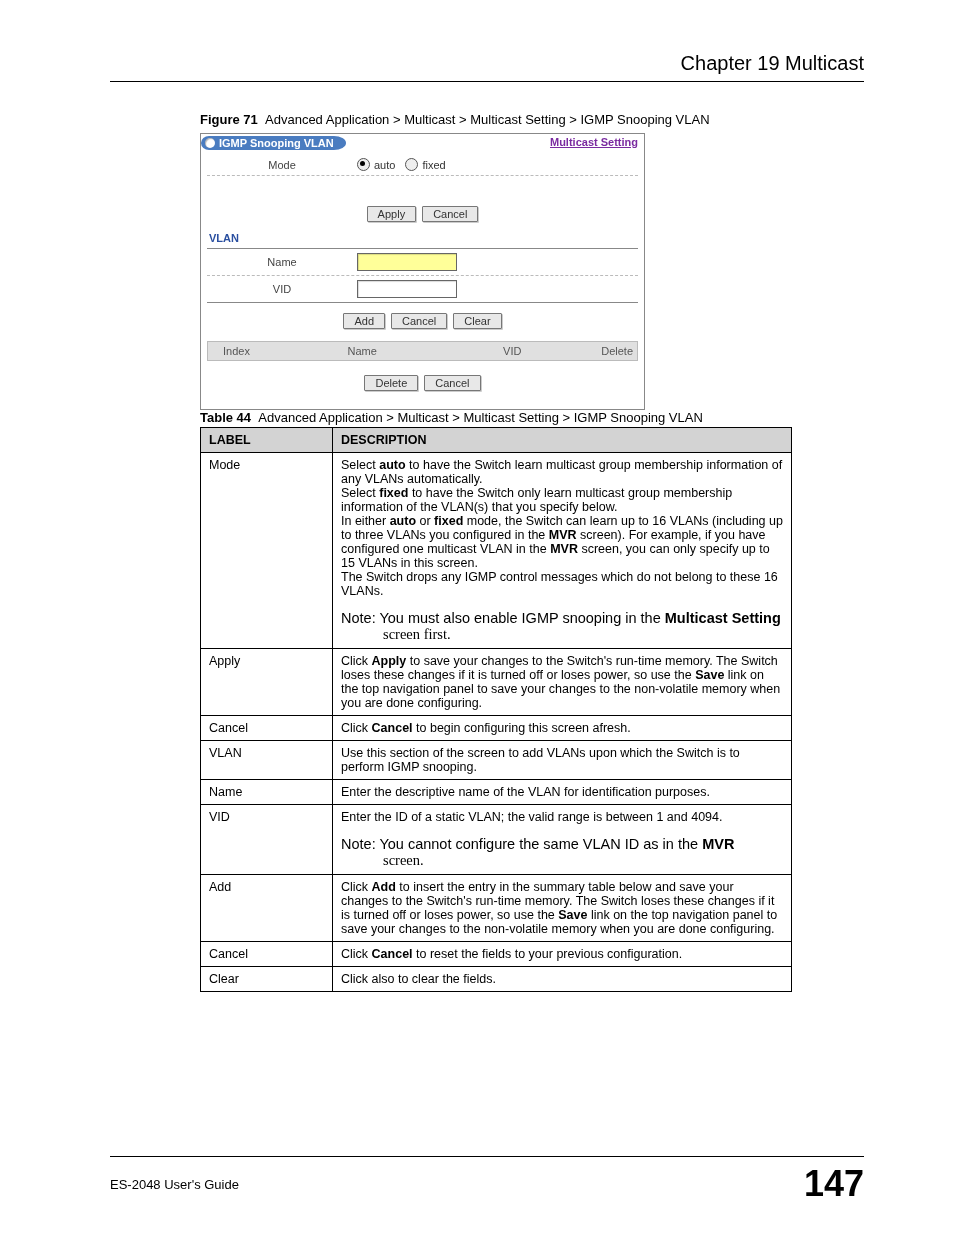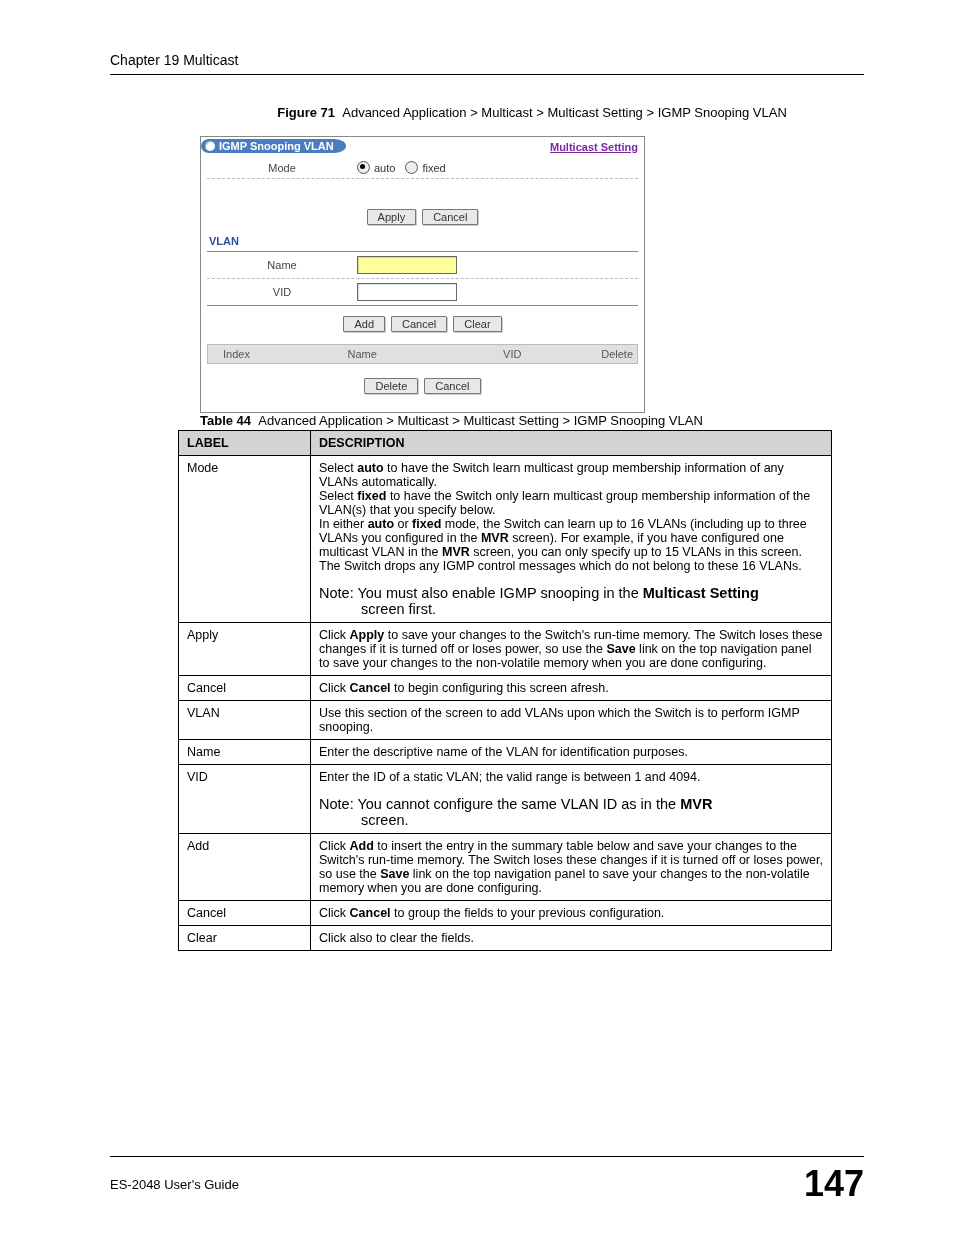--- a/index.html
+++ b/index.html
@@ -11,45 +11,46 @@
     background: #fff;
   }
   .page {
     width: 954px;
     min-height: 1235px;
     box-sizing: border-box;
     padding: 52px 90px 40px 110px;
     position: relative;
   }
   .chapter-title {
-    font-size: 14px;
+    text-align: right;
+    font-size: 20px;
     margin-bottom: 6px;
   }
   .hr-top {
     border: none;
     border-top: 1px solid #000;
     margin: 0 0 30px 0;
   }
   .figure-caption {
-    text-align: center;
+    text-align: left;
     font-size: 13px;
-    margin: 0 0 16px 90px;
+    margin: 0 0 6px 90px;
   }
   .figure-caption b, .table-caption b { font-weight: bold; }
   
   .panel-wrap {
     margin-left: 90px;
     width: 445px;
     border: 1px solid #888;
     background: #fff;
     box-sizing: border-box;
   }
   .panel-header {
     display:flex;
-    align-items:flex-end;
+    align-items:flex-start;
     justify-content:space-between;
     padding: 2px 6px 0 0;
     font-size: 11px;
   }
   .tab {
     display:inline-block;
     color:#fff;
     font-weight:bold;
     background:#4a7cc0;
     border-radius: 8px 12px 12px 8px / 50%;
@@ -135,22 +136,22 @@
   .body-text {
     font-family: Georgia, 'Times New Roman', serif;
     font-size: 15px;
     margin: 14px 0 8px 90px;
   }
   .table-caption{
     font-size:13px;
     margin:0 0 2px 90px;
   }
   table.desc {
-    margin-left:68px;
-    width:654px;
+    margin-left:90px;
+    width:592px;
     border-collapse:collapse;
     font-size:12.5px;
     padding-left:28px;
   }
   table.desc th, table.desc td{
     border:1px solid #000;
     padding:5px 8px;
     vertical-align:top;
     text-align:left;
   }
@@ -158,21 +159,21 @@
     background:#d3d3d3;
     font-weight:bold;
   }
   table.desc td.label-col{
     width:115px;
   }
   .note-line{
     font-size:14.5px;
     margin-top:12px;
   }
-  .note-line .indent { padding-left:42px; display:block; }
+  .note-line .indent { padding-left:42px; display:block;font-family:Liberation Serif, serif; }
   .footer {
     position:absolute;
     bottom:30px;
     left:110px;
     right:90px;
     border-top:1px solid #000;
     padding-top:6px;
     display:flex;
     justify-content:space-between;
     align-items:center;
@@ -303,21 +304,21 @@
     </tr>
     <tr>
       <td class="label-col">Add</td>
       <td>
         <span>Click </span><b>Add</b><span> to insert the entry in the summary table below and save your changes to the Switch's run-time memory. The Switch loses these changes if it is turned off or loses power, so use the </span><b>Save</b><span> link on the top navigation panel to save your changes to the non-volatile memory when you are done configuring.</span>
       </td>
     </tr>
     <tr>
       <td class="label-col">Cancel</td>
       <td>
-        <span>Click </span><b>Cancel</b><span> to group the fields to your previous configuration.</span>
+        <span>Click </span><b>Cancel</b><span> to reset the fields to your previous configuration.</span>
       </td>
     </tr>
     <tr>
       <td class="label-col">Clear</td>
       <td>Click also to clear the fields.</td>
     </tr>
   </tbody>
     </table>
 
   <div class="footer">

